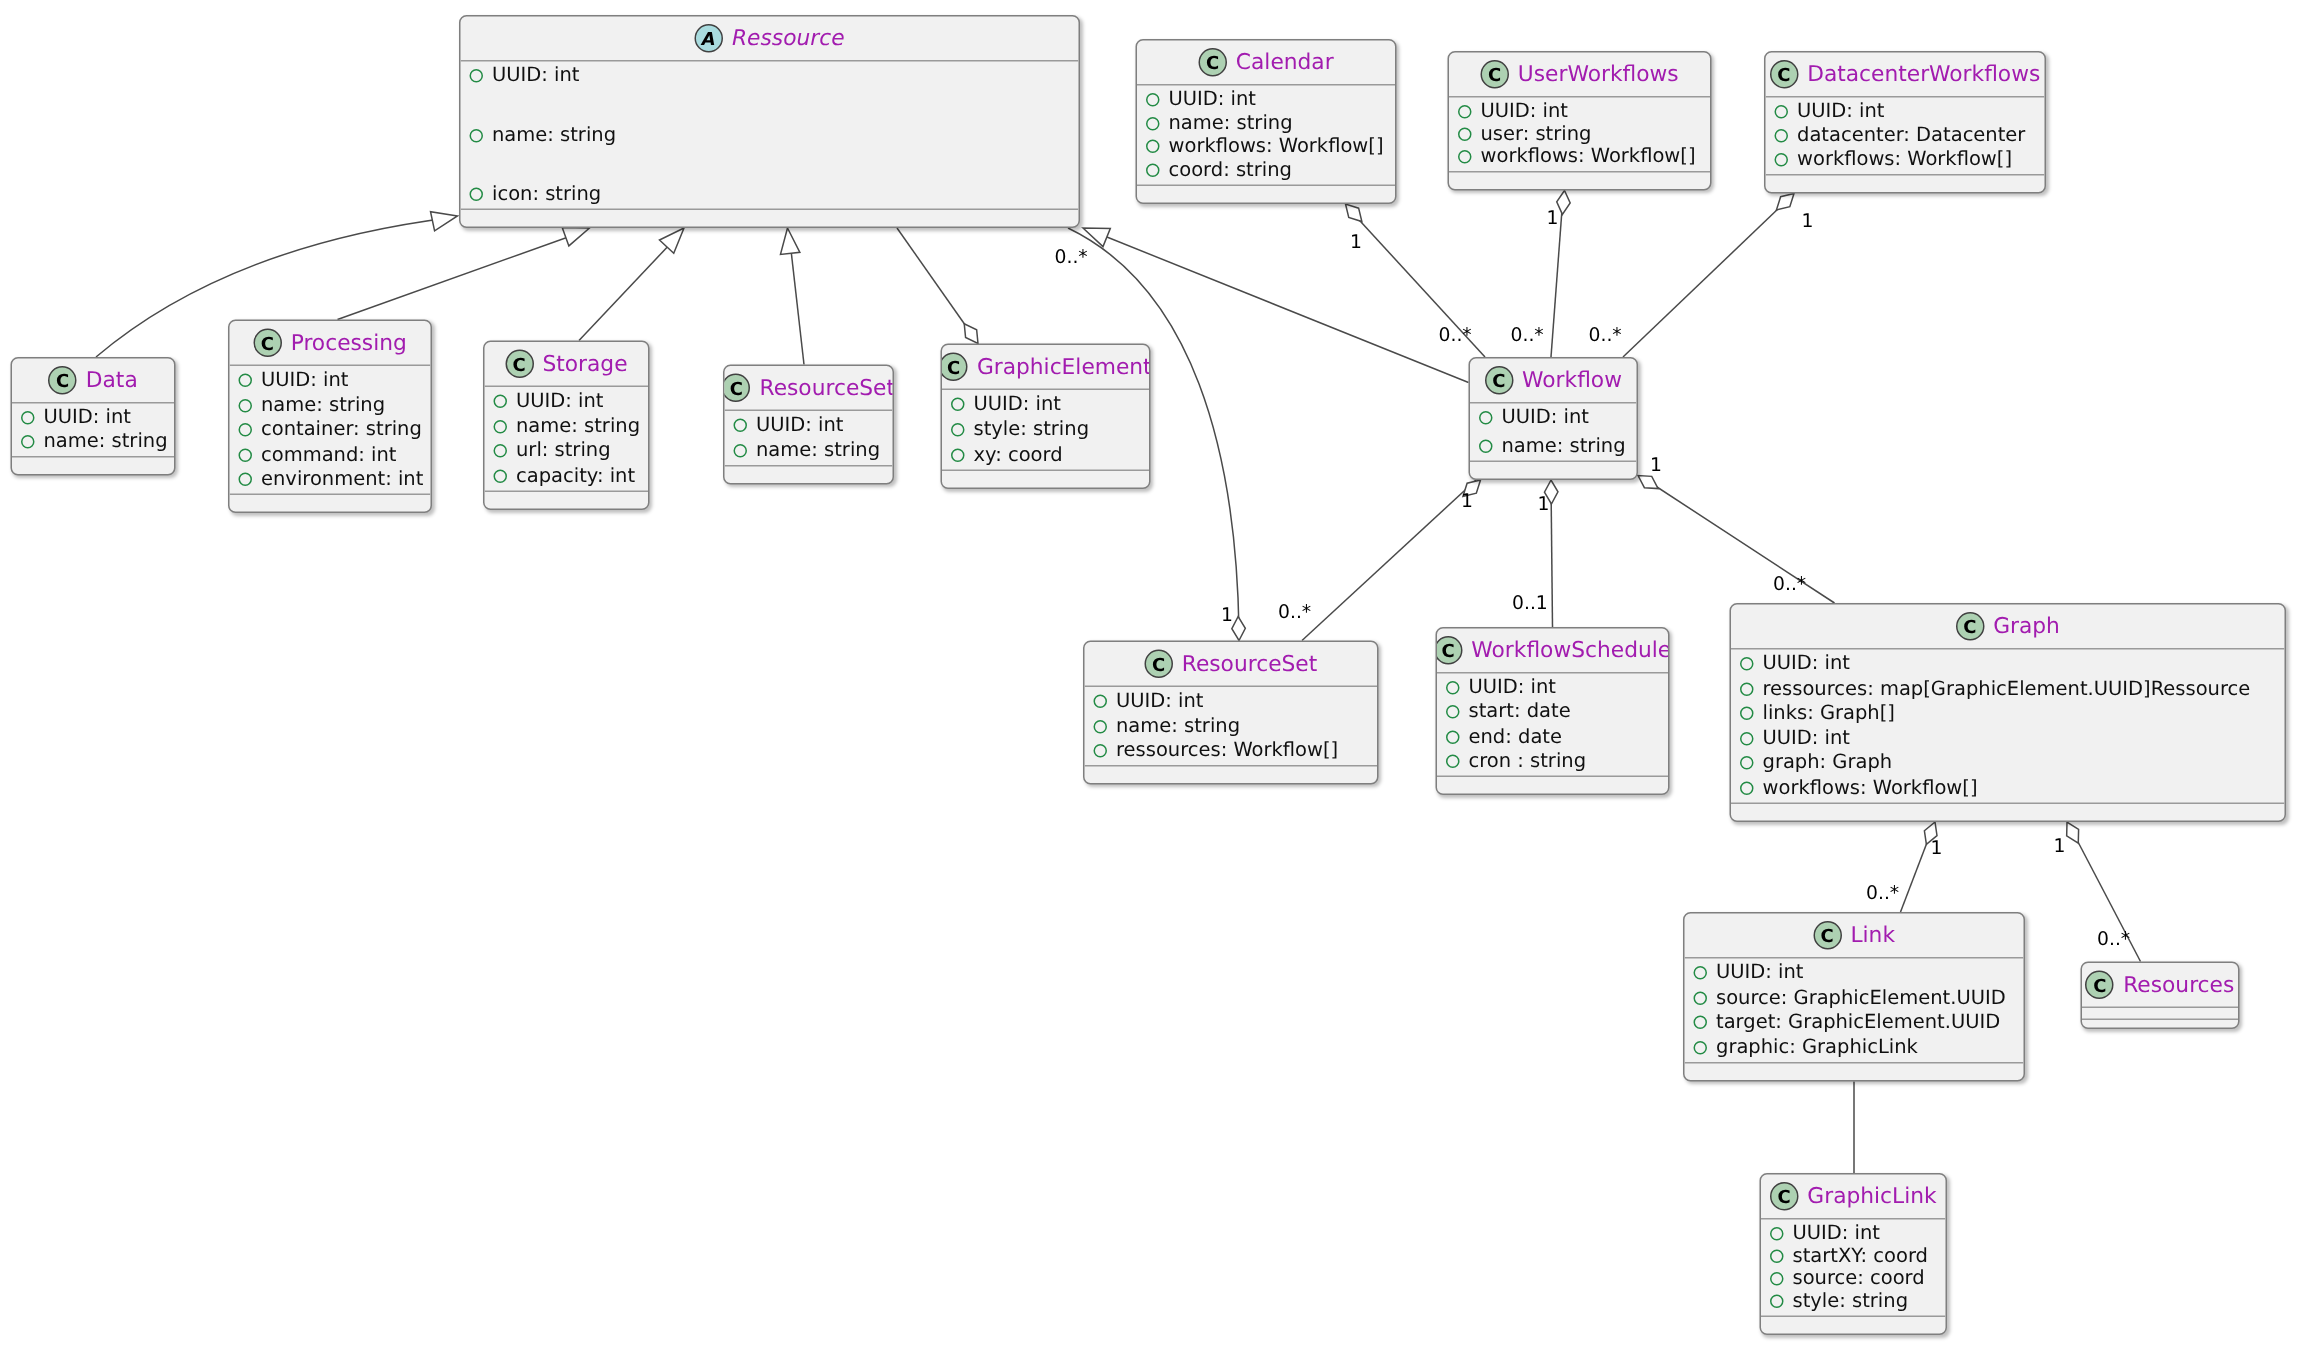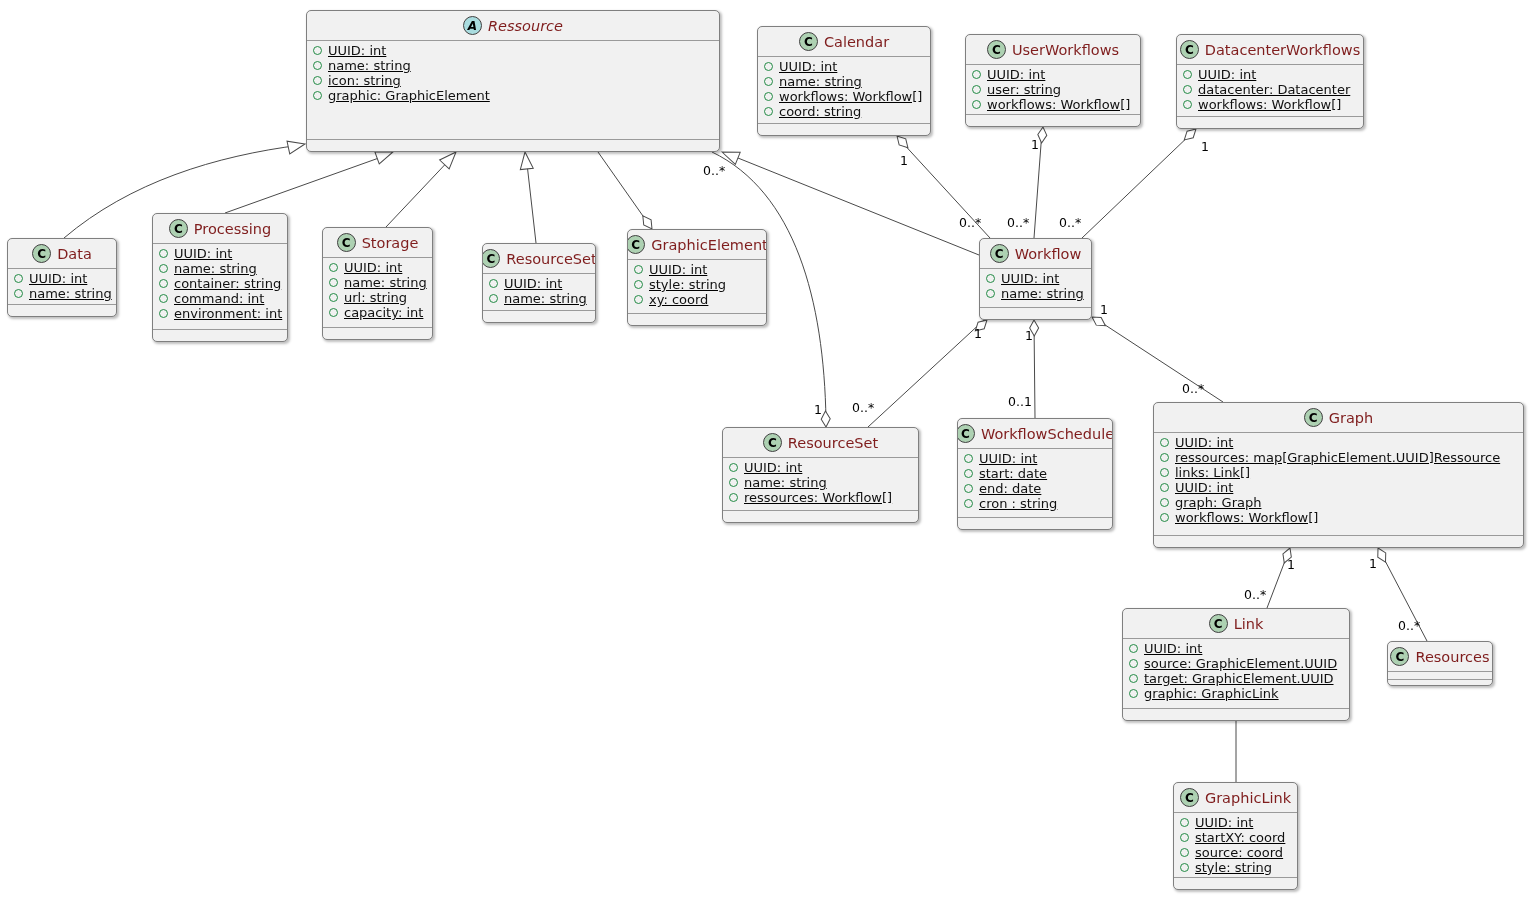--- a/index.html
+++ b/index.html
@@ -21,25 +21,25 @@
     flex:0 0 29px;display:flex;align-items:center;justify-content:center;gap:6px;
     border-bottom:1px solid #9a9a9a;
   }
   .badge{
     width:19px;height:19px;border-radius:50%;flex:0 0 19px;box-sizing:border-box;
     display:flex;align-items:center;justify-content:center;
     font-size:12px;font-weight:bold;color:#000;
     background:#ADD1B2;border:1px solid #414141;
   }
   .badge.abstract{background:#A9DCDF;font-style:italic;}
-  .ttl{font-size:14.5px;color:#7f1d1d;white-space:nowrap;}
+  .ttl{font-size:14.5px;color:#a21caf;white-space:nowrap;}
   .ttl.italic{font-style:italic;}
   .attrs{
     flex:1;padding:2px 6px 2px 6px;display:flex;flex-direction:column;
-    justify-content:flex-start;min-height:3px;text-decoration:underline;
+    justify-content:space-between;min-height:3px;
   }
   .attr{display:flex;align-items:center;gap:6px;font-size:13px;color:#101010;white-space:nowrap;}
   .vis{
     width:7px;height:7px;flex:0 0 7px;border:1.5px solid #238b45;border-radius:50%;
     box-sizing:content-box;
   }
   .methods{flex:0 0 11px;border-top:1px solid #9a9a9a;}
 </style>
 </head>
 <body>
@@ -123,24 +123,20 @@
         <span>UUID: int</span>
       </div>
     <div class="attr">
         <span class="vis"></span>
         <span>name: string</span>
       </div>
     <div class="attr">
         <span class="vis"></span>
         <span>icon: string</span>
       </div>
-    <div class="attr">
-        <span class="vis"></span>
-        <span>graphic: GraphicElement</span>
-      </div>
   </div>
   <div class="methods"></div>
 </div>
 
 <div class="cls" style="left:7px;top:238px;width:110px;height:79px;">
   <div class="hdr">
     <span class="badge">C</span>
     <span class="ttl">Data</span>
   </div>
   <div class="attrs">
@@ -397,21 +393,21 @@
     <div class="attr">
         <span class="vis"></span>
         <span>UUID: int</span>
       </div>
     <div class="attr">
         <span class="vis"></span>
         <span>ressources: map[GraphicElement.UUID]Ressource</span>
       </div>
     <div class="attr">
         <span class="vis"></span>
-        <span>links: Link[]</span>
+        <span>links: Graph[]</span>
       </div>
     <div class="attr">
         <span class="vis"></span>
         <span>UUID: int</span>
       </div>
     <div class="attr">
         <span class="vis"></span>
         <span>graph: Graph</span>
       </div>
     <div class="attr">

